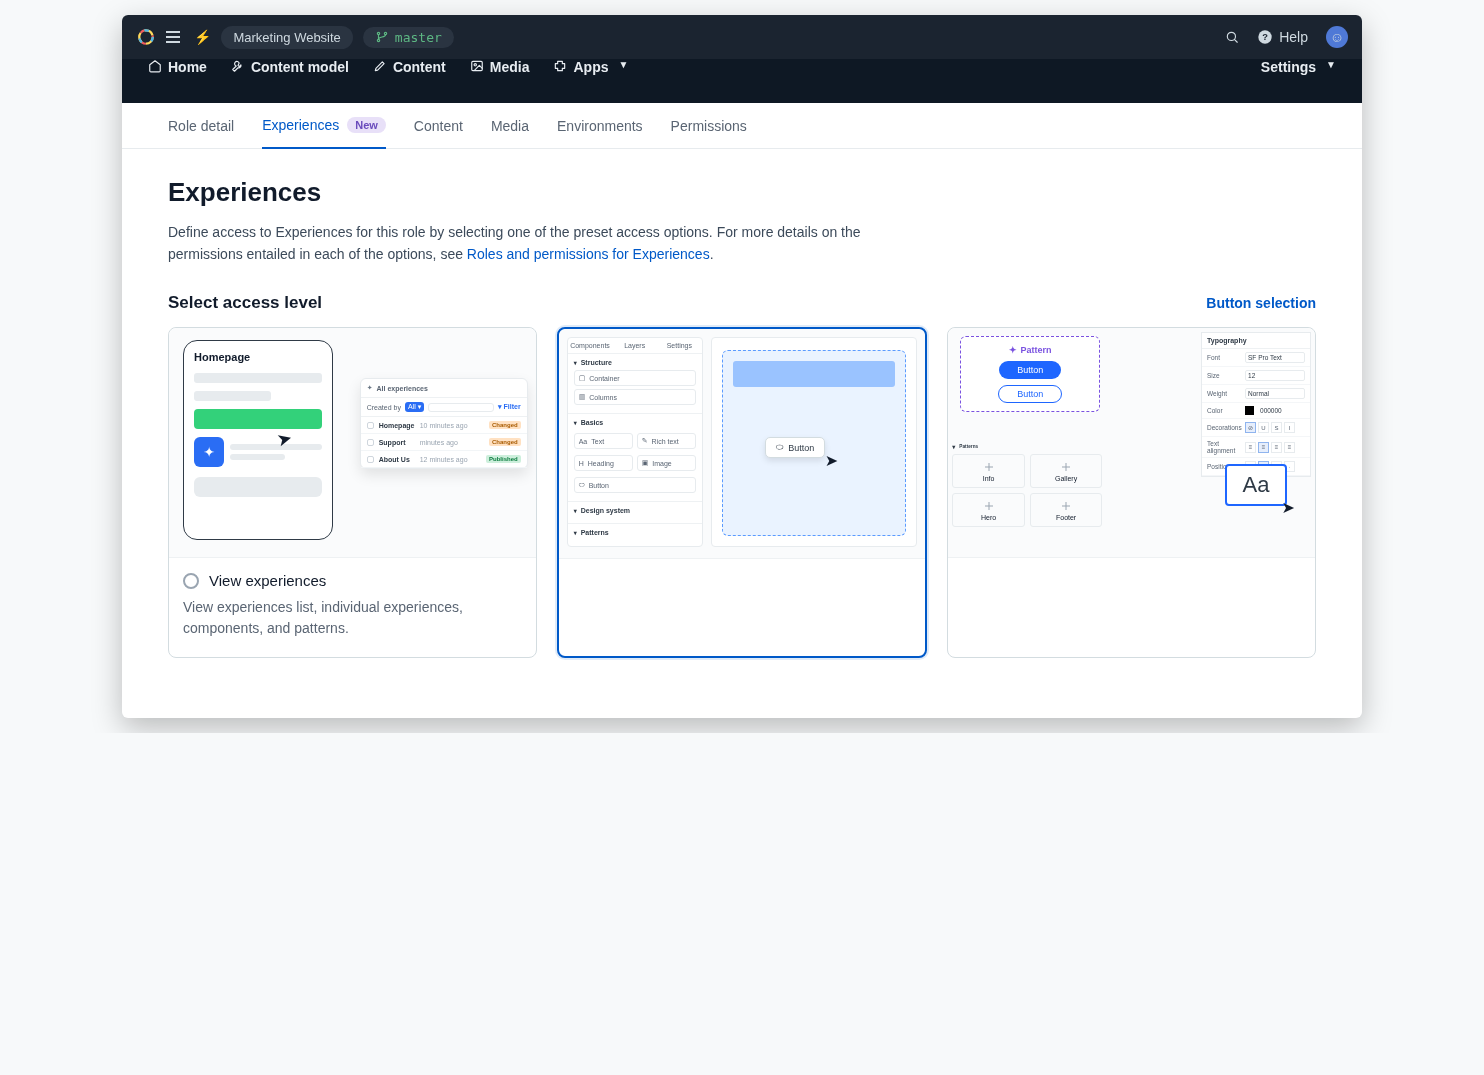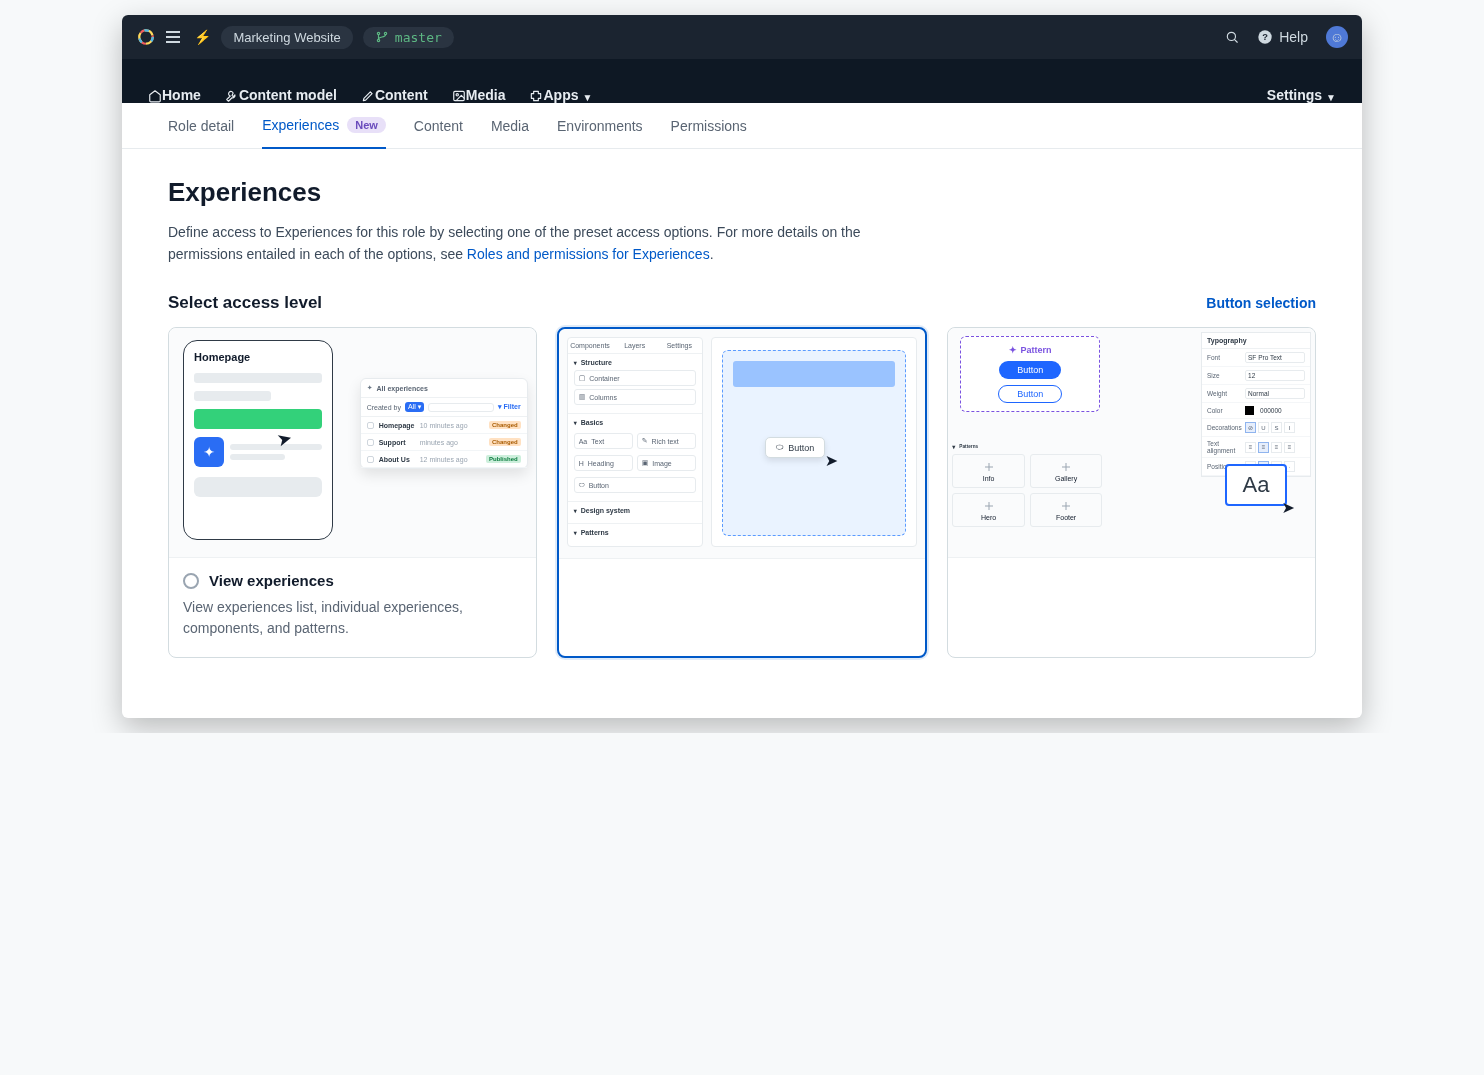--- a/index.html
+++ b/index.html
@@ -57,21 +57,21 @@
     background:#4f79d6; display:flex; align-items:center; justify-content:center;
     font-size:14px;
   }
   
   .navbar {
     background:#0e1824;
     display:flex; align-items:center;
     padding:0 14px; height:44px;
   }
   .nav-item {
-    color:#e7ecf1; display:flex; align-items:flex-end; 
+    color:#e7ecf1; display:flex; align-items:flex-start; gap:6px;
     padding:0 12px; height:100%; cursor:pointer; font-weight:600;
     font-size:14px;
   }
   .nav-item svg { width:14px; height:14px; }
   .nav-right { margin-left:auto; }
   .caret-down { font-size:10px; margin-left:4px;}
   
   .subheader {
     display:flex; align-items:center; padding:14px 18px;
     border-bottom:1px solid #e7ebee;
@@ -134,21 +134,21 @@
   .card-body { padding:14px 14px 18px; }
   .card-title-row { display:flex; align-items:center; gap:10px; margin-bottom:8px;}
   .radio {
     width:16px; height:16px; border:2px solid #9aa5b1; border-radius:50%;
     flex:0 0 auto; display:flex; align-items:center; justify-content:center;
   }
   .radio.on { border-color:#0059C8; }
   .radio.on::after {
     content:""; width:8px; height:8px; background:#0059C8; border-radius:50%;
   }
-  .card-title { font-weight:700; font-size:15px;}
+  .card-title { font-weight:400; font-size:15px;}
   .card-desc { color:#5a6573; line-height:1.5; font-size:14px; }
   .card-link { color:#0059C8; font-weight:600; margin-top:10px; display:inline-block; cursor:pointer;}
 
   
   .c1-home {
     position:absolute; left:14px; top:12px; width:150px; height:200px;
     border:1.5px solid #2f3a46; border-radius:14px; background:#fff;
     padding:10px;
   }
   .c1-home .tt { font-weight:700; font-size:11px; margin-bottom:10px;}

